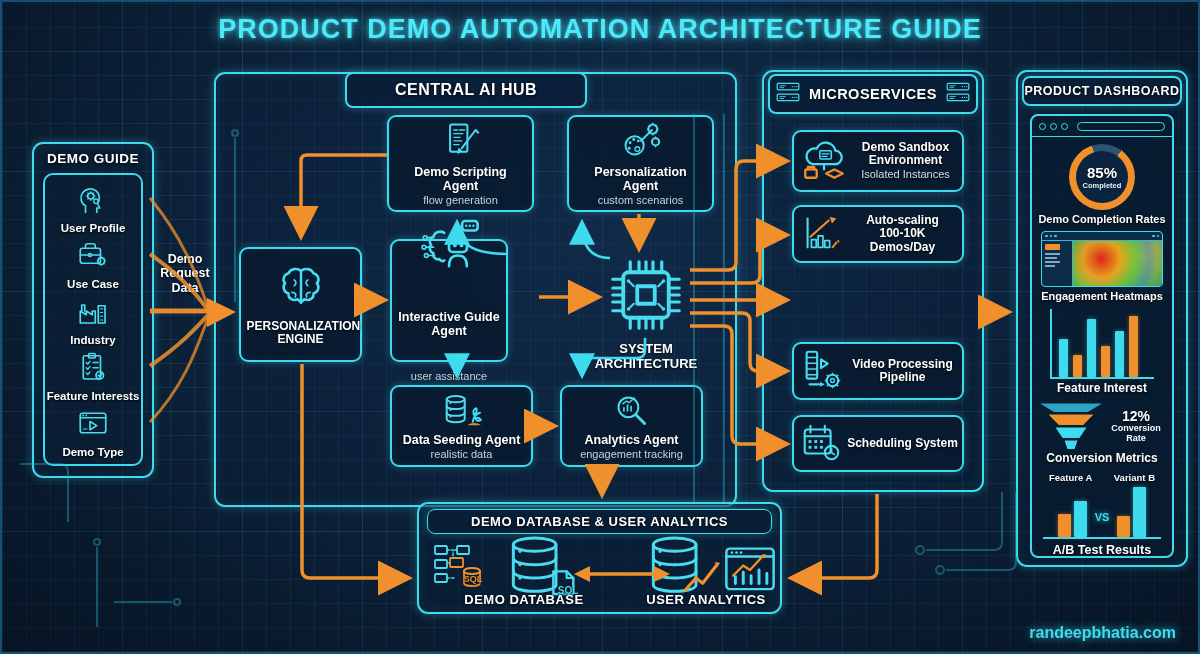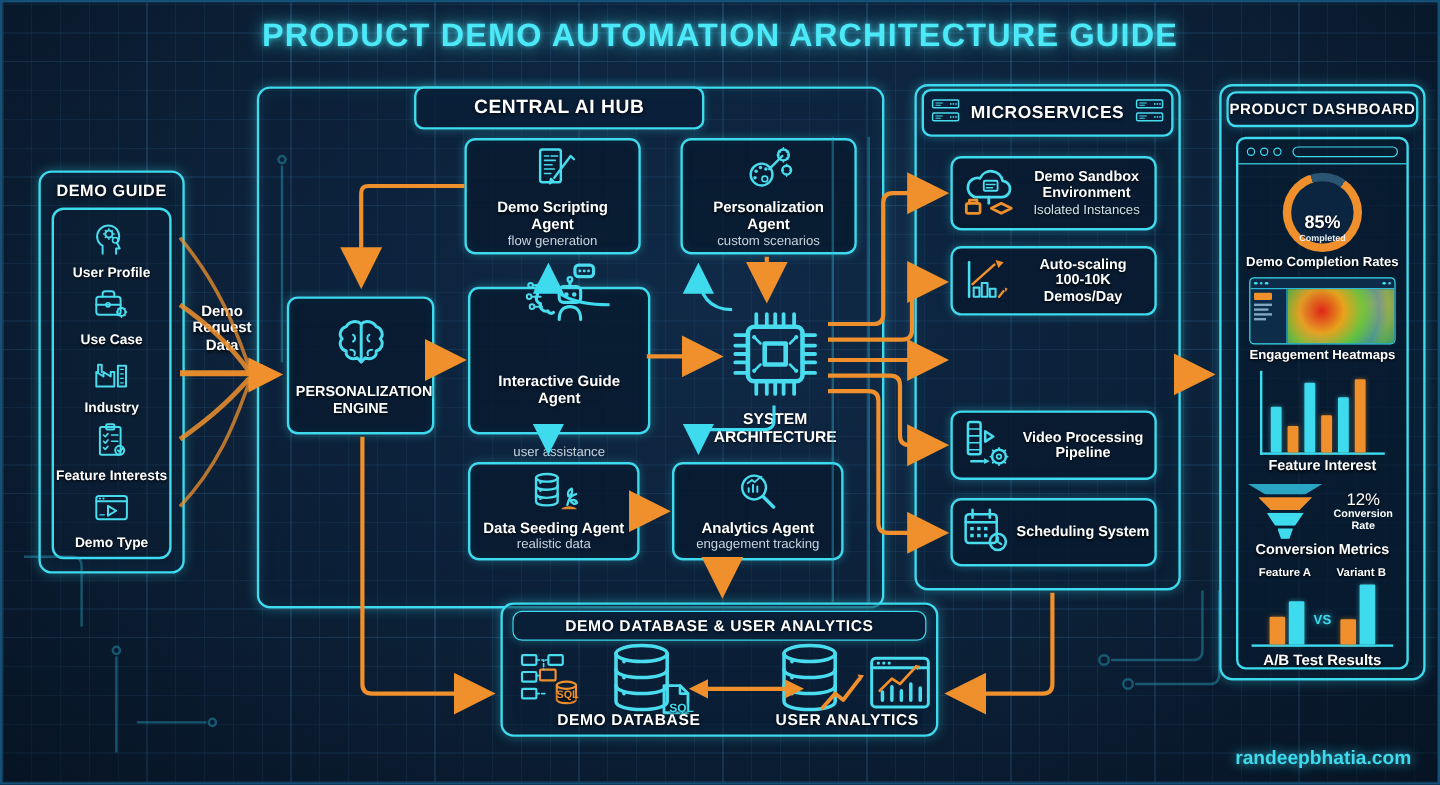--- a/index.html
+++ b/index.html
@@ -41,21 +41,21 @@
   .ic-o{stroke:#f0902c;}
   .fo{fill:#f0902c;stroke:none;}
   .fc{fill:#49dcef;stroke:none;}
   .watermark{position:absolute;right:22px;bottom:10px;color:#3edbee;font-weight:bold;font-size:16px;
     text-shadow:0 0 10px rgba(62,219,238,.8);}
   .req-label{position:absolute;left:152px;top:250px;width:62px;text-align:center;color:#fff;font-weight:bold;
     font-size:12.5px;line-height:1.15;text-shadow:0 1px 3px #000;}
   .browser{position:absolute;border:2px solid #3edbee;border-radius:8px;background:rgba(7,26,46,.6);box-sizing:border-box;}
   .gauge{position:relative;width:66px;height:66px;border-radius:50%;display:flex;align-items:center;justify-content:center;}
   .gauge-hole{position:absolute;inset:7px;border-radius:50%;background:#0b2540;display:flex;flex-direction:column;
-    align-items:center;justify-content:flex-end;}
+    align-items:center;justify-content:center;}
   .funnel-seg{clip-path:polygon(0 0,100% 0,76% 100%,24% 100%);}
 </style>
 </head>
 <body>
 
 <div id="stage">
 
   <div class="main-title">PRODUCT DEMO AUTOMATION ARCHITECTURE GUIDE</div>
 
   <svg class="abs" style="left:0;top:0;z-index:3;pointer-events:none" width="1200" height="654" viewBox="0 0 1200 654">
@@ -230,21 +230,21 @@
     <span>
       <svg width="56" height="52" viewBox="0 0 48 46">
           <path class="ic" d="M24 7c-3-3-9-2-11 2-4 1-6 6-3 9-3 3-1 8 3 9-1 4 4 7 8 5l3 3 3-3c4 2 9-1 8-5 4-1 6-6 3-9 3-3 1-8-3-9-2-4-8-5-11-2z"></path>
           <path class="ic" d="M24 7v28"></path>
           <path class="ic" style="stroke-width:1.5" d="M18 15c2 1 2 4 0 5M30 15c-2 1-2 4 0 5M16 26c3 0 4 2 3 4M32 26c-3 0-4 2-3 4"></path>
         </svg>
     </span>
     <span class="node-title" style="width:108px;font-size:12px;">PERSONALIZATION ENGINE</span>
   </div>
 
-  <div class="node" style="left:388px;top:237px;width:152px;height:123px;gap:32px;">
+  <div class="node" style="left:388px;top:237px;width:118px;height:123px;gap:32px;">
     <span>
       <svg width="62" height="56" viewBox="0 0 52 46">
           <path class="ic" d="M22 12c-3-2-8-1-9 3-3 1-4 5-2 7-2 3-1 6 2 7-1 3 2 6 5 5 1 2 3 2 4 1"></path>
           <path class="ic" style="stroke-width:1.4" d="M13 16H8M13 24H7M14 31H9"></path>
           <circle class="ic" style="stroke-width:1.4" cx="6" cy="16" r="1.6"></circle>
           <circle class="ic" style="stroke-width:1.4" cx="5" cy="24" r="1.6"></circle>
           <circle class="ic" style="stroke-width:1.4" cx="7" cy="31" r="1.6"></circle>
           <rect class="ic" x="26" y="17" width="15" height="11" rx="3"></rect>
           <circle class="fc" cx="31" cy="22.5" r="1.6"></circle>
           <circle class="fc" cx="36.5" cy="22.5" r="1.6"></circle>
@@ -470,21 +470,21 @@
       <div class="dlabel" style="font-size:12px;">Feature Interest</div>
 
       <div style="display:flex;align-items:center;gap:6px;margin-top:5px;">
         <div style="display:flex;flex-direction:column;align-items:center;gap:2px;">
           <div class="funnel-seg" style="width:62px;height:9px;background:#2aa6c4;"></div>
           <div class="funnel-seg" style="width:45px;height:11px;background:#f0902c;"></div>
           <div class="funnel-seg" style="width:31px;height:11px;background:#3edbee;"></div>
           <div class="funnel-seg" style="width:13px;height:9px;background:#3edbee;"></div>
         </div>
         <div style="text-align:center;">
-          <div style="color:#fff;font-weight:normal;font-size:14px;text-shadow:0 1px 2px #000;">12%</div>
+          <div style="color:#fff;font-weight:bold;font-size:14px;text-shadow:0 1px 2px #000;">12%</div>
           <div style="color:#fff;font-size:9px;font-weight:bold;width:56px;line-height:1.1;">Conversion Rate</div>
         </div>
       </div>
       <div class="dlabel" style="font-size:12px;">Conversion Metrics</div>
 
       <div style="margin-top:4px;width:118px;">
         <div style="display:flex;justify-content:space-between;padding:0 6px;">
           <span class="dlabel" style="font-size:9.5px;">Feature A</span>
           <span class="dlabel" style="font-size:9.5px;">Variant B</span>
         </div>

